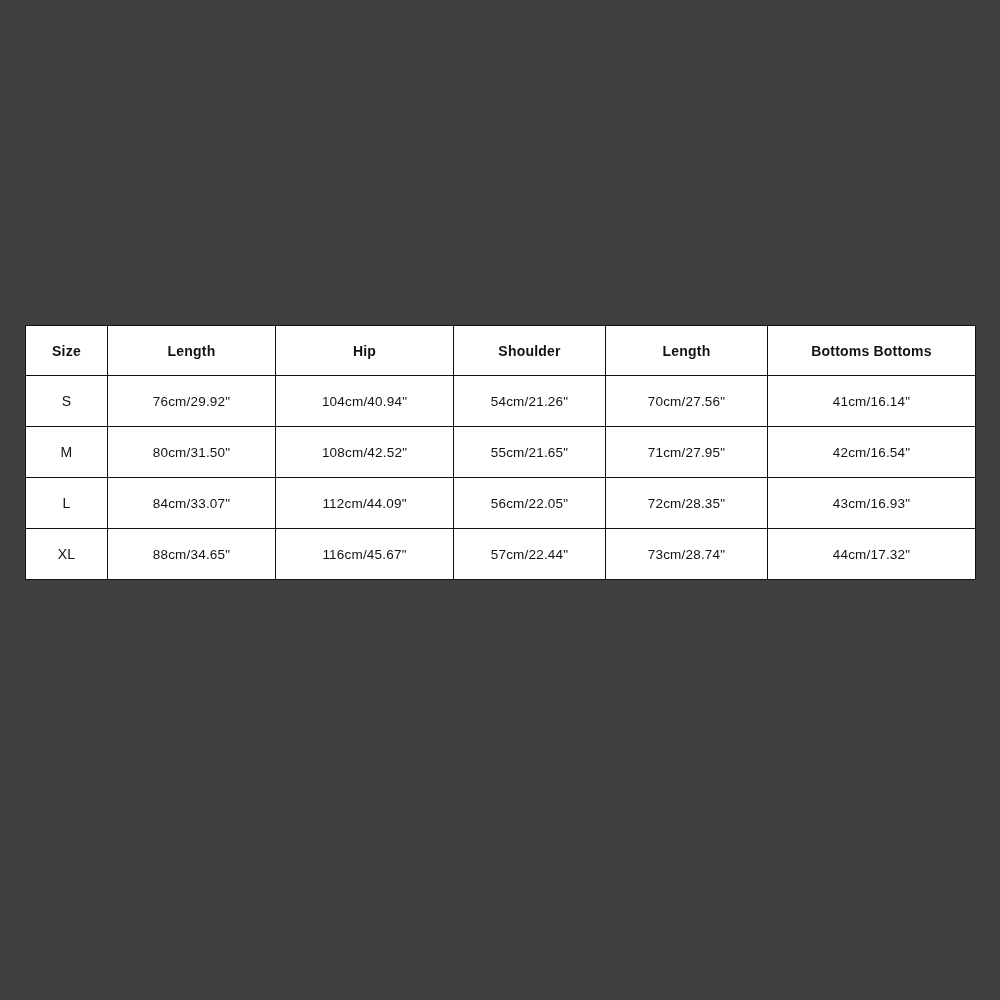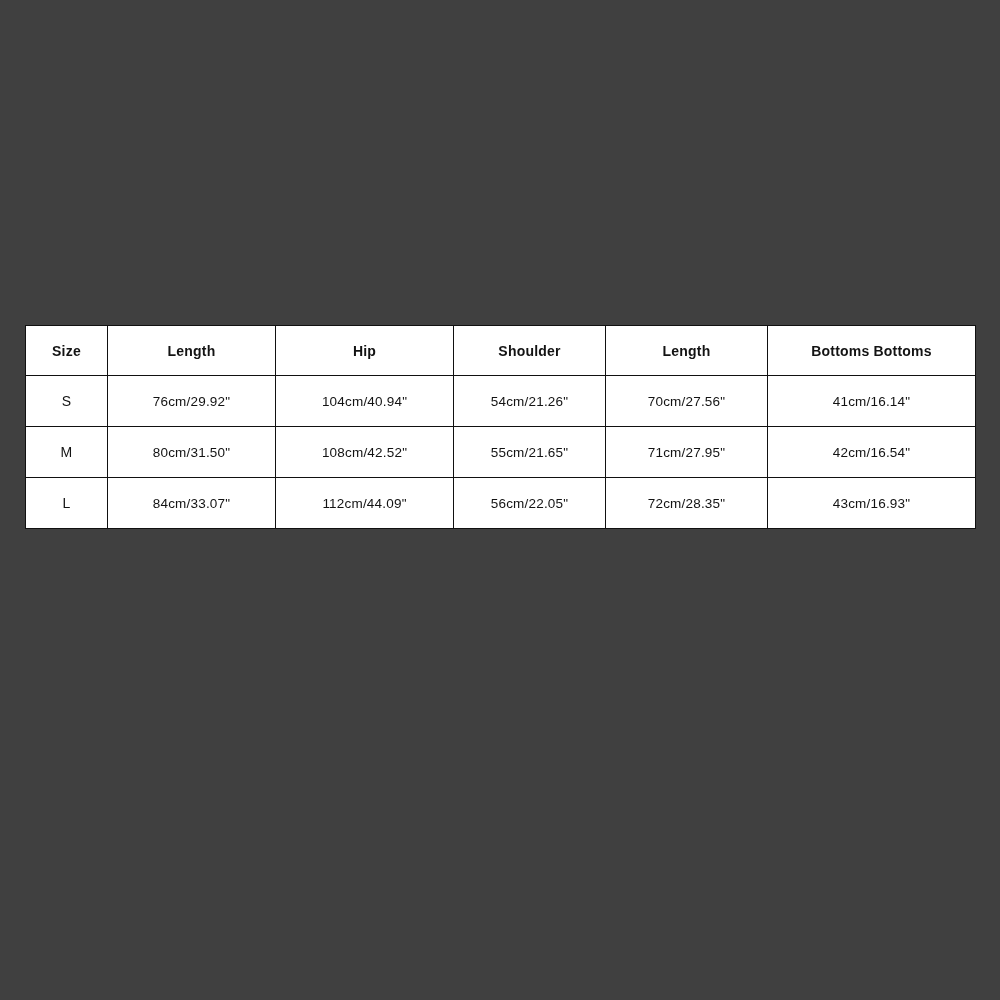--- a/index.html
+++ b/index.html
@@ -104,16 +104,24 @@
           <td>42cm/16.54"</td>
         </tr>
         <tr>
           <td class="size-col">L</td>
           <td>84cm/33.07"</td>
           <td>112cm/44.09"</td>
           <td>56cm/22.05"</td>
           <td>72cm/28.35"</td>
           <td>43cm/16.93"</td>
         </tr>
+        <tr>
+          <td class="size-col">XL</td>
+          <td>88cm/34.65"</td>
+          <td>116cm/45.67"</td>
+          <td>57cm/22.44"</td>
+          <td>73cm/28.74"</td>
+          <td>44cm/17.32"</td>
+        </tr>
       </tbody>
     </table>
   </div>
 </div>
 
 </body></html>

